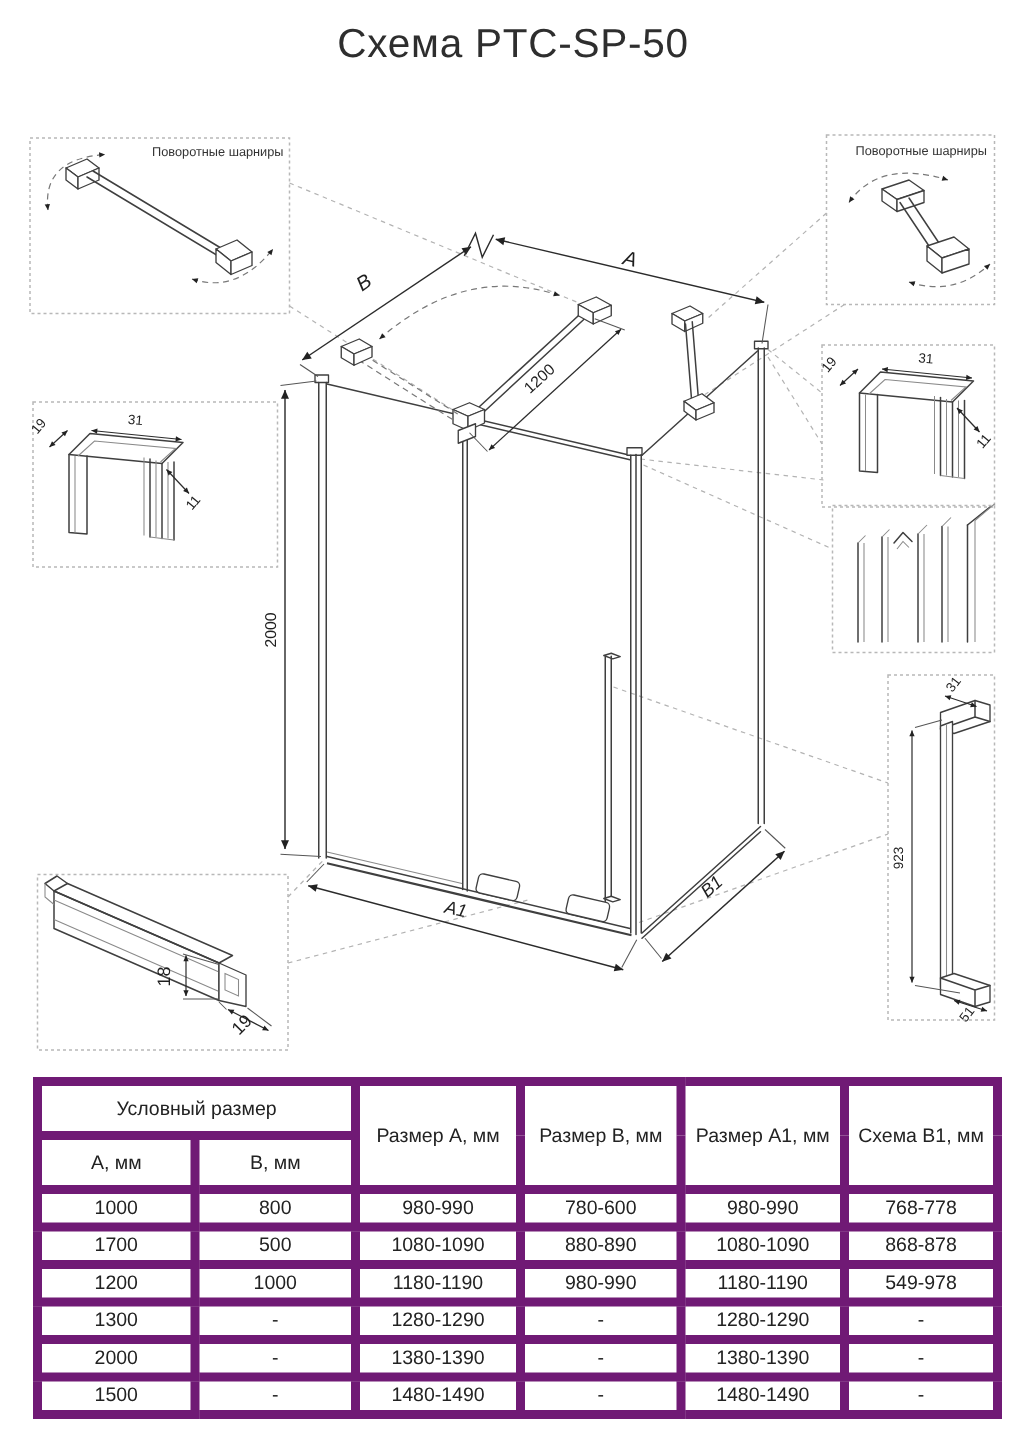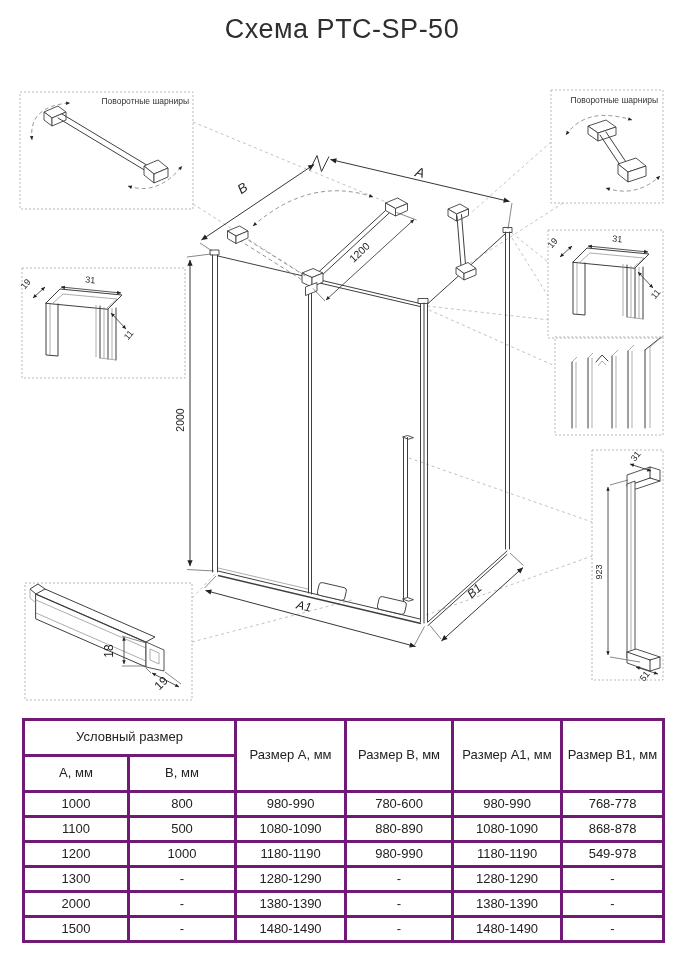--- a/index.html
+++ b/index.html
@@ -22,21 +22,21 @@
   text{fill:#1f1f1f;font-family:"Liberation Sans",sans-serif}
   .tl{font-size:8.5px;fill:#333}
   .t9{font-size:9px}
   .t10{font-size:10.5px}
   .t12{font-size:12px}
   .ta{font-size:13.5px;font-style:italic}
   .ta2{font-size:12px;font-style:italic}
   
   .size-table{position:absolute;left:22px;top:718px;width:640px;border-collapse:collapse;
         table-layout:fixed;background:#fff;}
-  .size-table th,.size-table td{border:3px solid #701a75;font-size:13px;font-weight:400;
+  .size-table th,.size-table td{border:6px solid #701a75;font-size:13px;font-weight:400;
         text-align:center;vertical-align:middle;color:#222;padding:0 2px;line-height:1.25;}
   .size-table thead tr{height:36px;}
   .size-table tbody tr{height:25px;}
 </style>
 </head>
 <body>
 
 <div class="page">
 
   <div class="page-title">Схема PTC-SP-50</div>
@@ -334,38 +334,38 @@
       <col style="width:107px">
         <col style="width:109px">
         <col style="width:102px">
     </colgroup>
     <thead>
       <tr>
         <th colspan="2">Условный размер</th>
         <th rowspan="2">Размер А, мм</th>
         <th rowspan="2">Размер В, мм</th>
         <th rowspan="2">Размер А1, мм</th>
-        <th rowspan="2">Размер В1, мм</th>
+        <th rowspan="2">Схема В1, мм</th>
       </tr>
       <tr>
         <th>А, мм</th>
         <th>В, мм</th>
       </tr>
     </thead>
     <tbody>
       <tr>
         <td>1000</td>
         <td>800</td>
         <td>980-990</td>
         <td>780-600</td>
         <td>980-990</td>
         <td>768-778</td>
       </tr>
       <tr>
-        <td>1100</td>
+        <td>1700</td>
         <td>500</td>
         <td>1080-1090</td>
         <td>880-890</td>
         <td>1080-1090</td>
         <td>868-878</td>
       </tr>
       <tr>
         <td>1200</td>
         <td>1000</td>
         <td>1180-1190</td>

